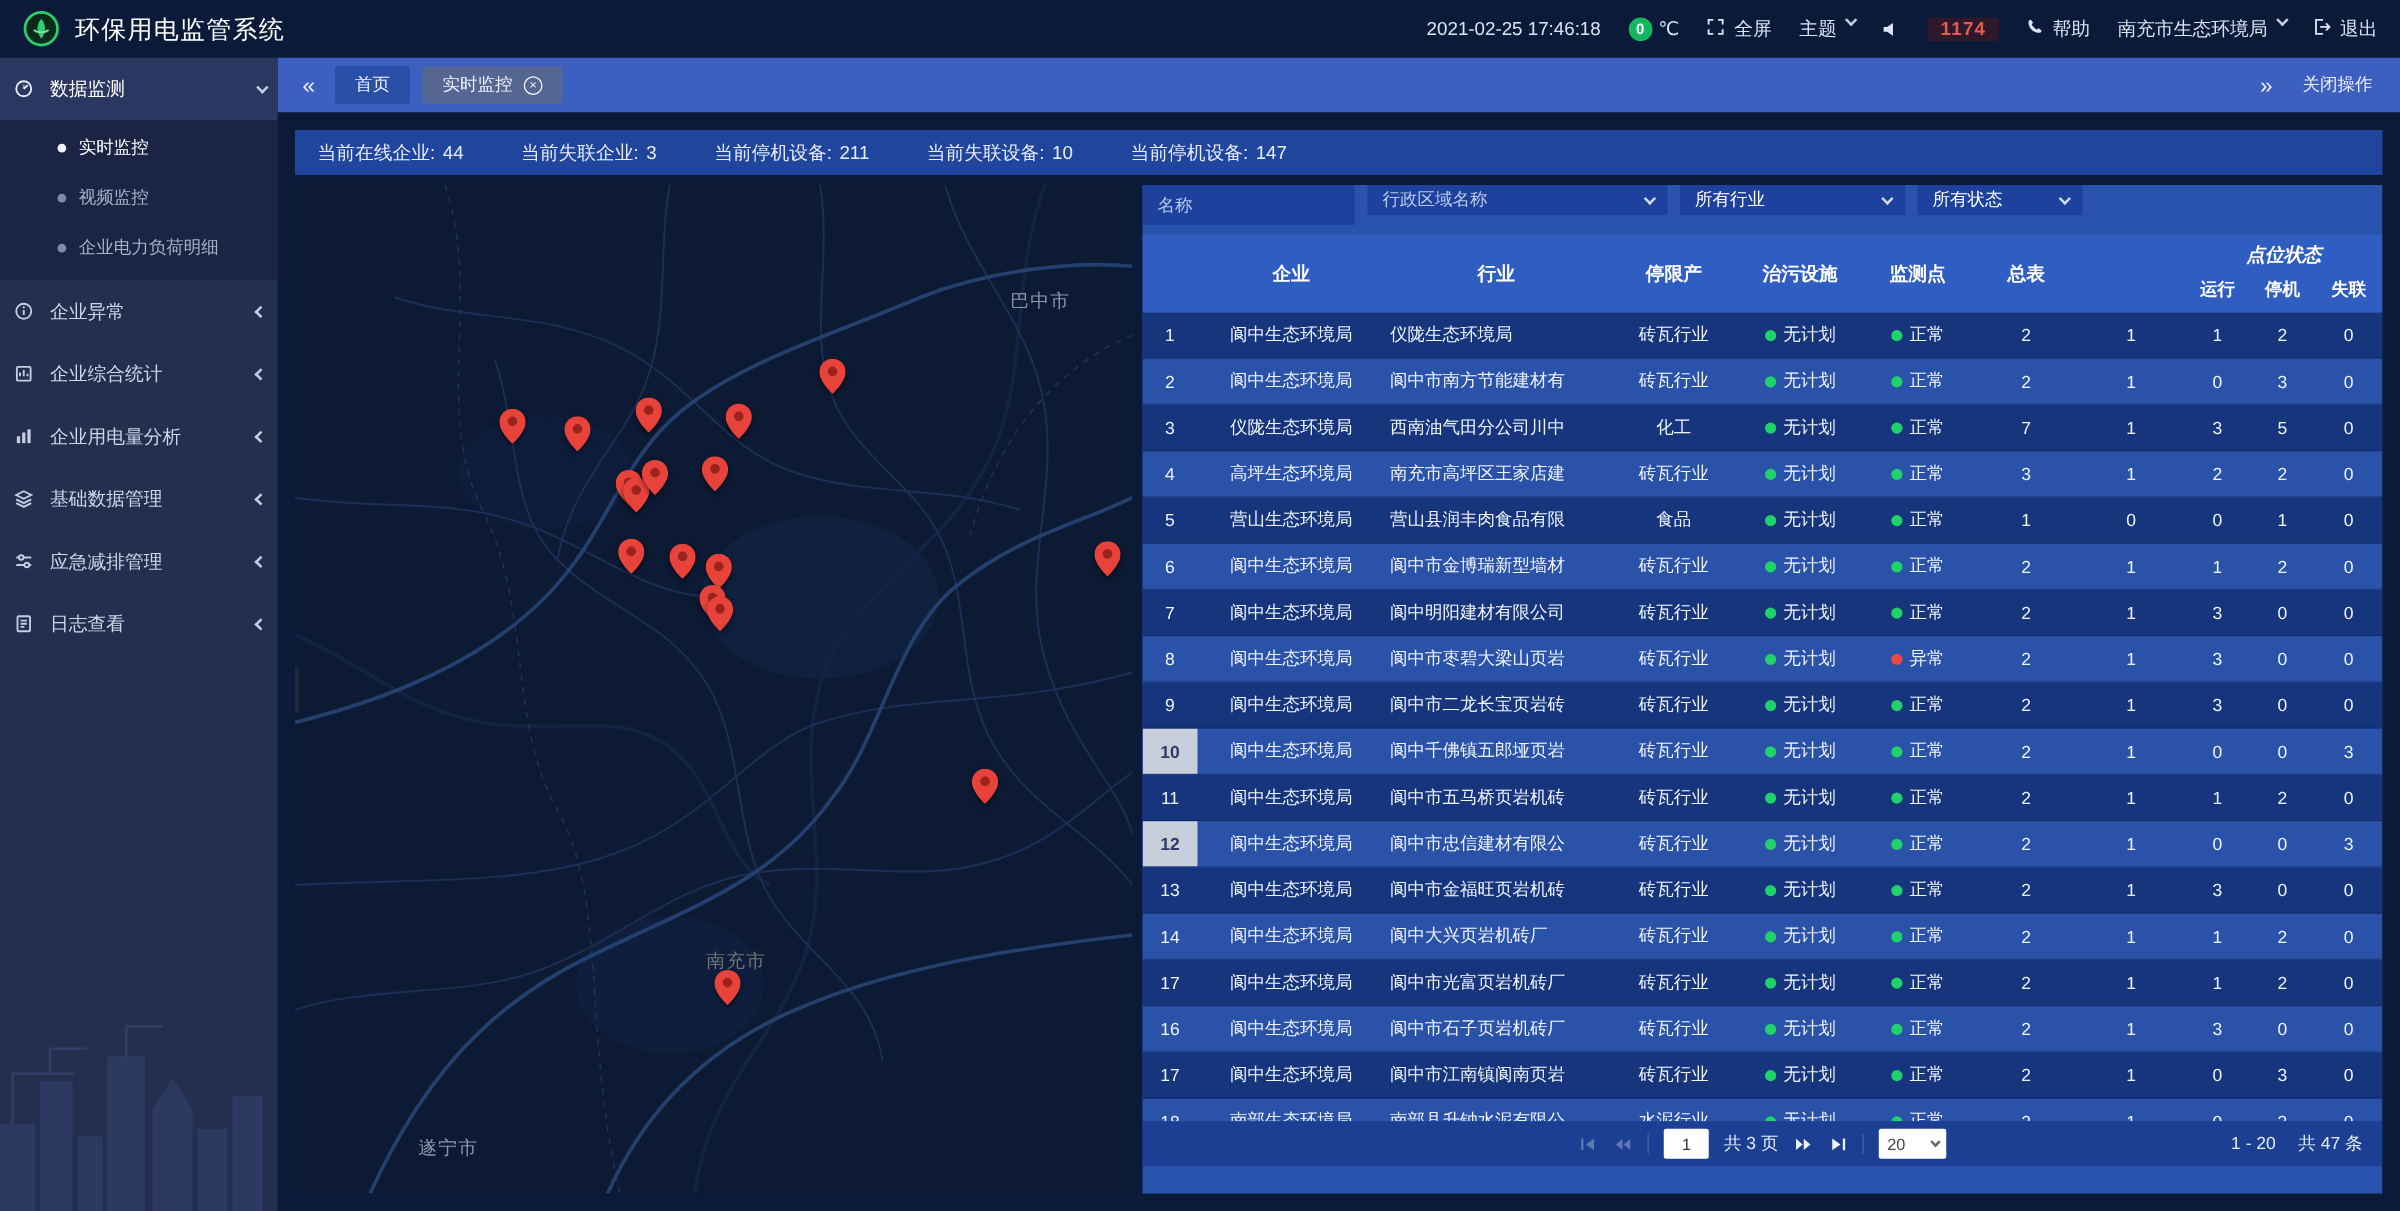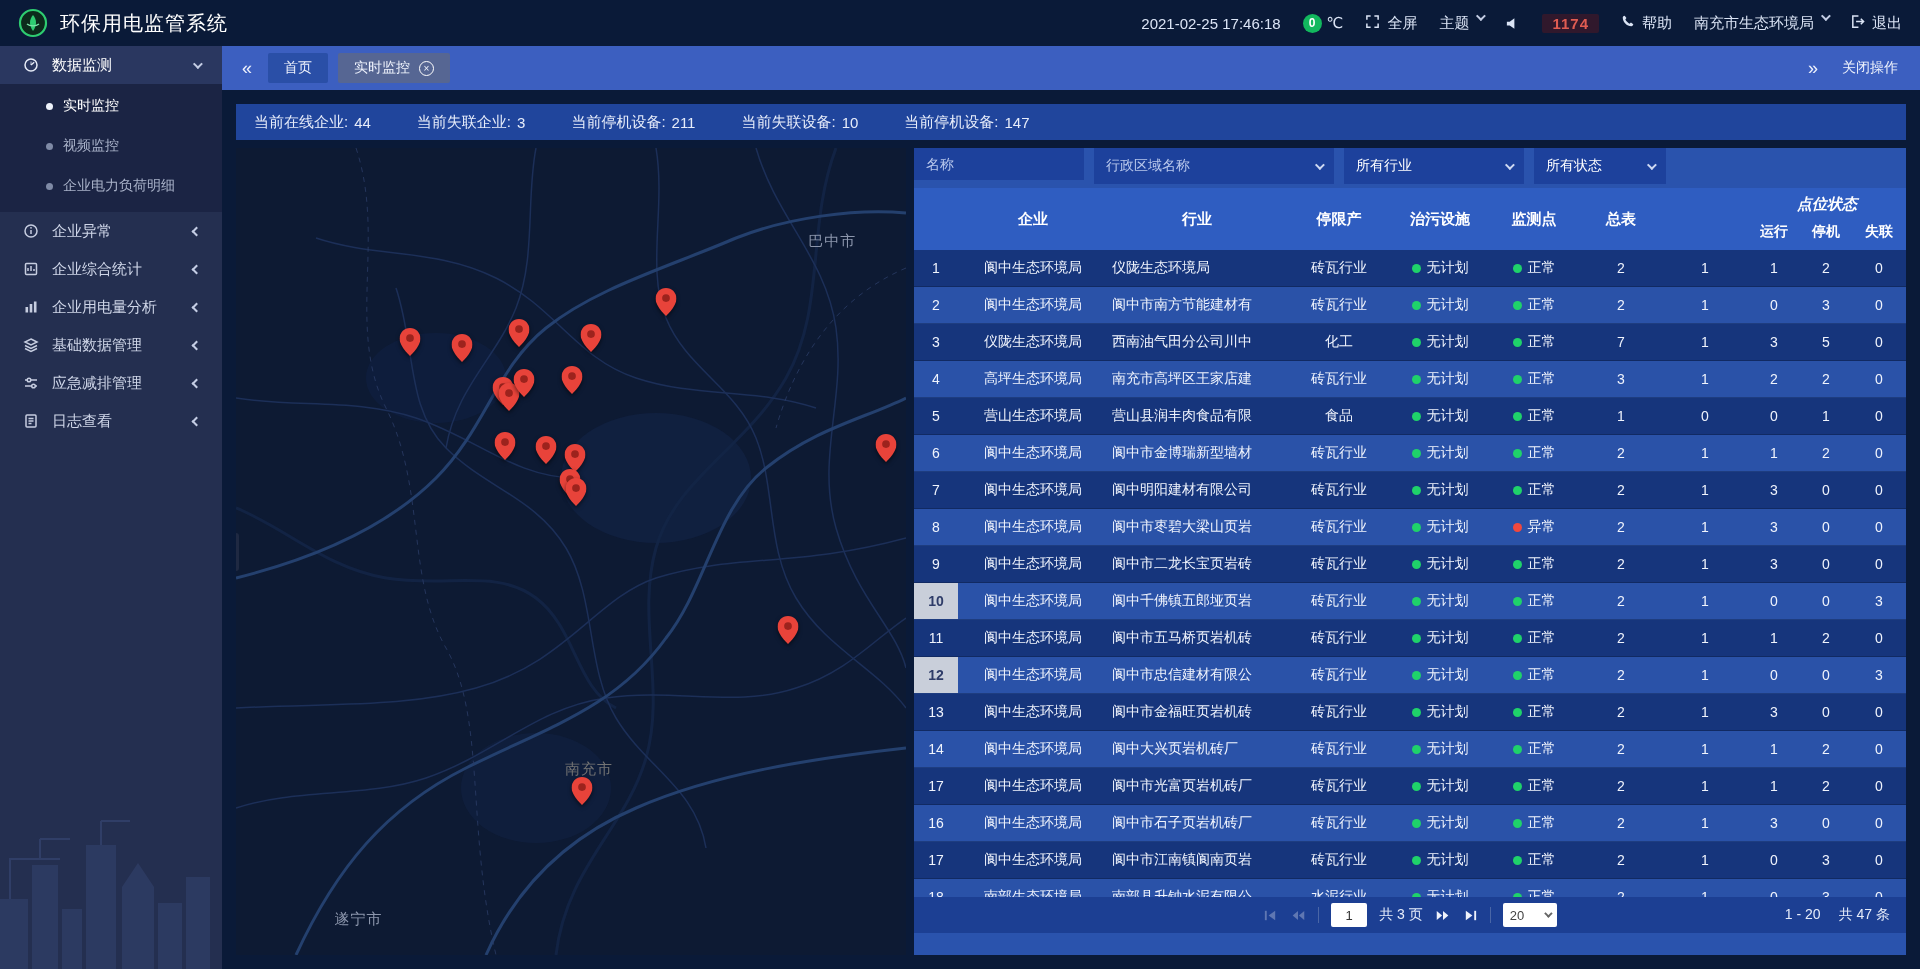--- a/index.html
+++ b/index.html
@@ -17,21 +17,21 @@
 .temp{display:flex;align-items:center;gap:5px}
 .temp-badge{width:19px;height:19px;border-radius:50%;background:#12b85e;color:#fff;font-size:12px;font-weight:700;display:flex;align-items:center;justify-content:center}
 .notice-count{color:#e05c52;background:rgba(96,22,32,.45);padding:1px 10px;border-radius:2px;font-weight:700;letter-spacing:1px}
 .chev{width:7px;height:7px;border-right:2px solid #c4cde4;border-bottom:2px solid #c4cde4;display:inline-block}
 .chev-down{transform:rotate(45deg) translateY(-2px)}
 .chev-left{transform:rotate(135deg)}
 .icon-svg{display:block}
 
 
 .sidebar{position:absolute;top:46px;left:0;bottom:0;width:222px;background:#242f50;overflow:hidden;z-index:20}
-.menu-group{height:38px;display:flex;align-items:center;padding:0 22px;color:#cfd6e8;font-size:15px;cursor:pointer;position:relative}
+.menu-group{height:50px;display:flex;align-items:center;padding:0 10px;color:#cfd6e8;font-size:15px;cursor:pointer;position:relative}
 .menu-group .mi-icon{width:18px;margin-right:12px;display:flex;justify-content:center}
 .menu-group .chev{margin-left:auto}
 .menu-group.expanded{background:#2a3760;color:#fff}
 .submenu{background:#1b2444;padding:2px 0 6px}
 .submenu-item{height:40px;display:flex;align-items:center;padding-left:46px;color:#a9b2c9;font-size:14px;gap:10px;cursor:pointer}
 .submenu-item .bullet{width:7px;height:7px;border-radius:50%;background:#7f8aa6;flex:none}
 .submenu-item.active{color:#fff}
 .submenu-item.active .bullet{background:#eef2fb}
 .skyline{position:absolute;bottom:0;left:0}
 
@@ -57,21 +57,21 @@
 .city-a{left:89%;top:11.5%}
 .city-b{left:52.7%;top:77%;color:#737373}
 .city-c{left:18.3%;top:95.5%}
 .pin-layer{position:absolute;inset:0}
 .pin{position:absolute;transform:translate(-50%,-100%);filter:drop-shadow(0 2px 2px rgba(0,0,0,.55));cursor:pointer}
 .map-collapse{position:absolute;left:-13px;top:385px;width:16px;height:38px;background:#1f2942;border-radius:3px;display:flex;align-items:center;justify-content:center;color:#e8edf8;font-size:9px;cursor:pointer;z-index:5}
 
 
 .panel{flex:1;background:#2a53ad;display:flex;flex-direction:column;overflow:hidden;padding-bottom:22px}
 .filters{height:32px;display:flex;gap:10px;margin-bottom:8px;flex:none}
-.f-widget{height:36px;background:#1d419c;display:flex;align-items:center;padding:0 12px;font-size:14px;color:#fff;cursor:pointer;gap:10px}
+.f-widget{height:24px;background:#1d419c;display:flex;align-items:center;padding:0 12px;font-size:14px;color:#fff;cursor:pointer;gap:10px}
 .f-input{width:170px;border:none;outline:none;background:#1d419c;color:#fff;font-size:14px;padding:0 12px;font-family:inherit}
 .f-input::placeholder{color:#b9c8ec;opacity:1}
 .f-region{width:240px;color:#b9c8ec}
 .f-industry{width:180px}
 .f-status{width:132px}
 .f-widget .f-label{flex:1}
 .chev-sm{width:7px;height:7px;border-right:2px solid #cfd9f2;border-bottom:2px solid #cfd9f2;transform:rotate(45deg) translateY(-2px);flex:none}
 
 .thead{display:grid;grid-template-columns:var(--cols);grid-template-rows:26px 36px;background:#2f5dc1;color:#fff;font-weight:700;font-size:15px;flex:none}
 .th{grid-row:1/3;display:flex;align-items:center;justify-content:center}

